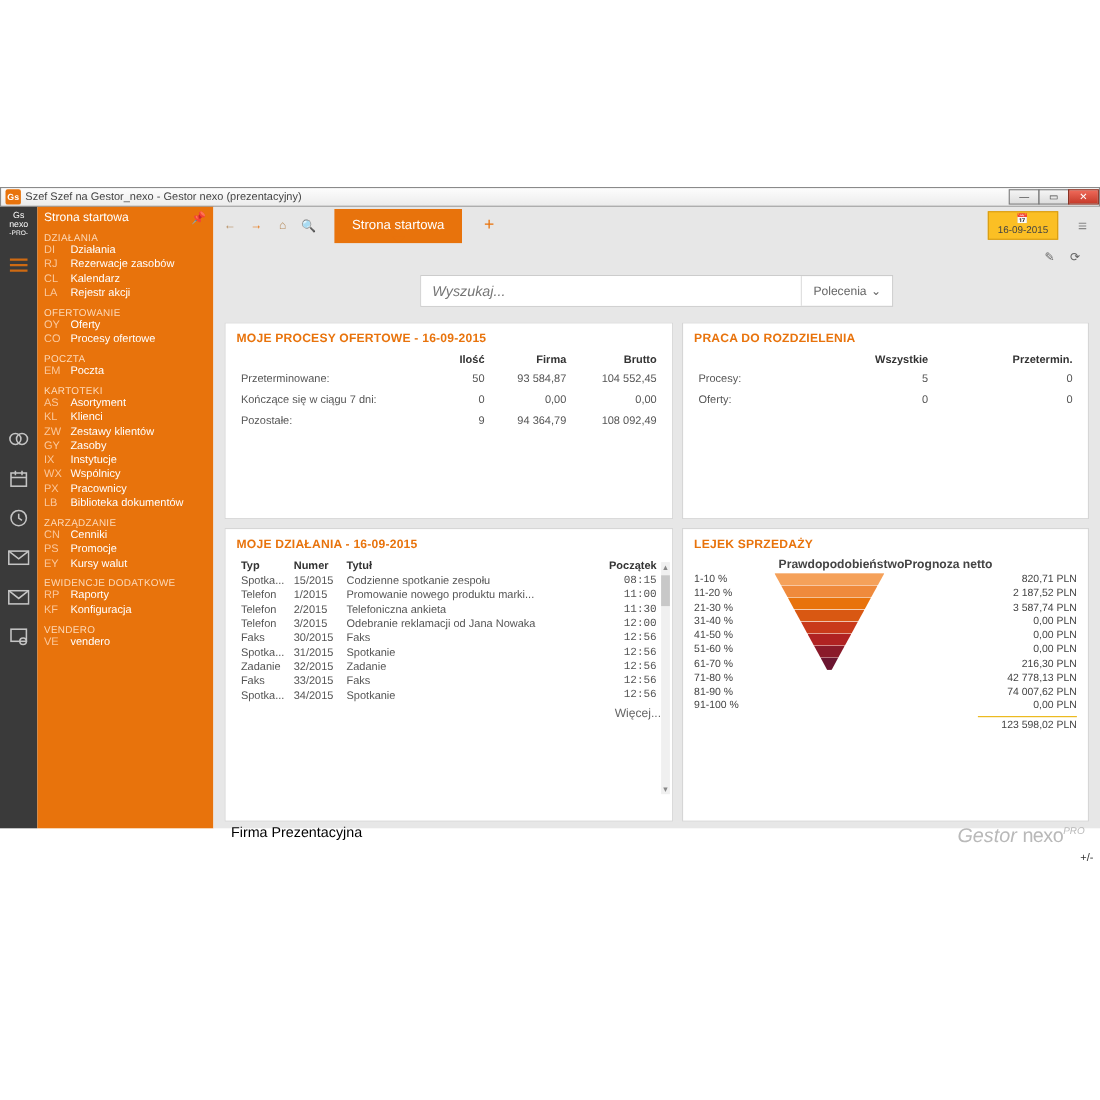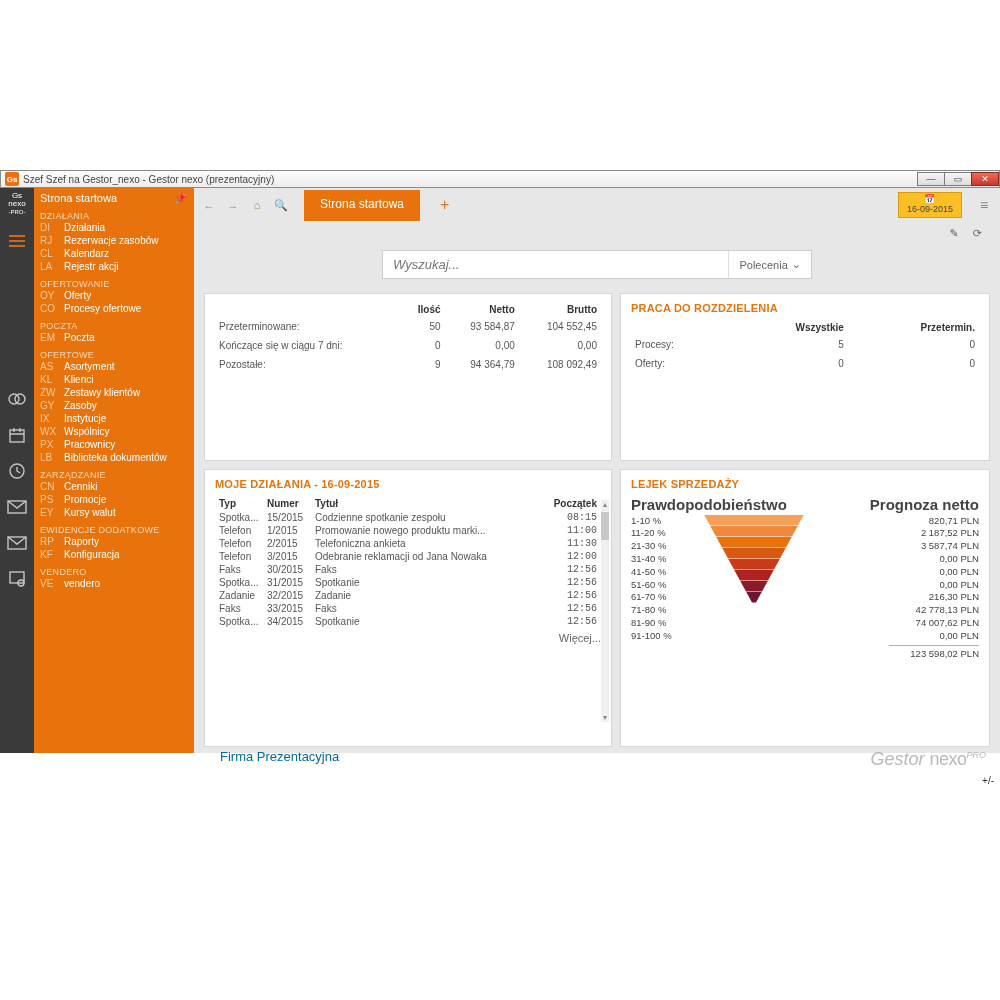--- a/index.html
+++ b/index.html
@@ -47,21 +47,21 @@
 .actions td:last-child { text-align:right;font-family:Liberation Mono, monospace; }
 .actions .more { text-align:right; padding-top:4px; color:#666; cursor:pointer; }
 .funnel-wrap { display:flex; gap:8px; font-size:9.5px; }
 .funnel-wrap .lbls { width:56px; line-height:1.35; }
 .funnel-wrap .vals { width:90px; text-align:right; line-height:1.35; margin-left:auto; }
 .funnel-wrap .vals .total { border-top:1px solid #eab308; margin-top:2px; padding-top:2px; font-weight:normal; }
 .funnel { width:110px; height:100px; position:relative; margin:0 4px; }
 .funnel .layer { position:absolute; left:50%; transform:translateX(-50%); height:11px; }
 .branding { position:absolute; bottom:2px; right:14px; font-size:18px; color:#b9b9b9; font-style:italic; }
 .branding b { font-style:normal; font-weight:300; letter-spacing:-.5px; }
-.company { position:absolute; bottom:8px; left:220px; color:#0369a1; font-size:13px; }
+.company { position:absolute; bottom:8px; left:210px; color:#000000; font-size:13px; }
 .pm { position:absolute; bottom:-14px; right:6px; font-size:10px; color:#333; }
 </style>
 </head>
 <body>
 
 <div class="stage">
   <div class="titlebar">
     <span class="icon">Gs</span>
     <span>Szef Szef na Gestor_nexo - Gestor nexo (prezentacyjny)</span>
     <div class="btns">
@@ -149,21 +149,21 @@
           </div>
           <div class="item">
             <span class="code">CO</span>
             <span>Procesy ofertowe</span>
           </div>
           <div class="grp">POCZTA</div>
           <div class="item">
             <span class="code">EM</span>
             <span>Poczta</span>
           </div>
-          <div class="grp">OFERTOWE</div>
+          <div class="grp">KARTOTEKI</div>
           <div class="item">
             <span class="code">AS</span>
             <span>Asortyment</span>
           </div>
           <div class="item">
             <span class="code">KL</span>
             <span>Klienci</span>
           </div>
           <div class="item">
             <span class="code">ZW</span>
@@ -241,26 +241,27 @@
           <div class="pol">
               <span>Polecenia</span> 
               <span>⌄</span>
             </div>
         </div>
       </div>
 
       <div class="panels">
 
         <div class="panel p1">
+          <h3>MOJE PROCESY OFERTOWE - 16-09-2015</h3>
           <table id="t1">
               <tbody>
                 <tr>
                   <th></th>
                   <th>Ilość</th>
-                  <th>Netto</th>
+                  <th>Firma</th>
                   <th>Brutto</th>
                 </tr>
                 <tr>
                   <td>Przeterminowane:</td>
                   <td>50</td>
                   <td>93 584,87</td>
                   <td>104 552,45</td>
                 </tr>
                 <tr>
                   <td>Kończące się w ciągu 7 dni:</td>
@@ -376,21 +377,21 @@
           <div class="more">Więcej...</div>
           <div style="position:absolute; right:2px; top:30px; bottom:24px; width:8px; background:#f0f0f0;">
             <div style="position:absolute;top:0;width:100%;text-align:center;font-size:8px;color:#888">▴</div>
             <div style="position:absolute;top:12px;width:100%;height:28px;background:#c8c8c8"></div>
             <div style="position:absolute;bottom:0;width:100%;text-align:center;font-size:8px;color:#888">▾</div>
           </div>
         </div>
 
         <div class="panel">
           <h3>LEJEK SPRZEDAŻY</h3>
-          <div style="display:flex;justify-content:space-between;font-weight:bold;font-size:15px;margin-bottom:2px">
+          <div style="display:flex;justify-content:center;font-weight:bold;font-size:11px;margin-bottom:2px">
             <span>Prawdopodobieństwo</span>
             <span>Prognoza netto</span>
           </div>
           <div class="funnel-wrap">
             <div class="lbls" id="flabels">
                 <div>1-10 %</div>
                 <div>11-20 %</div>
                 <div>21-30 %</div>
                 <div>31-40 %</div>
                 <div>41-50 %</div>

